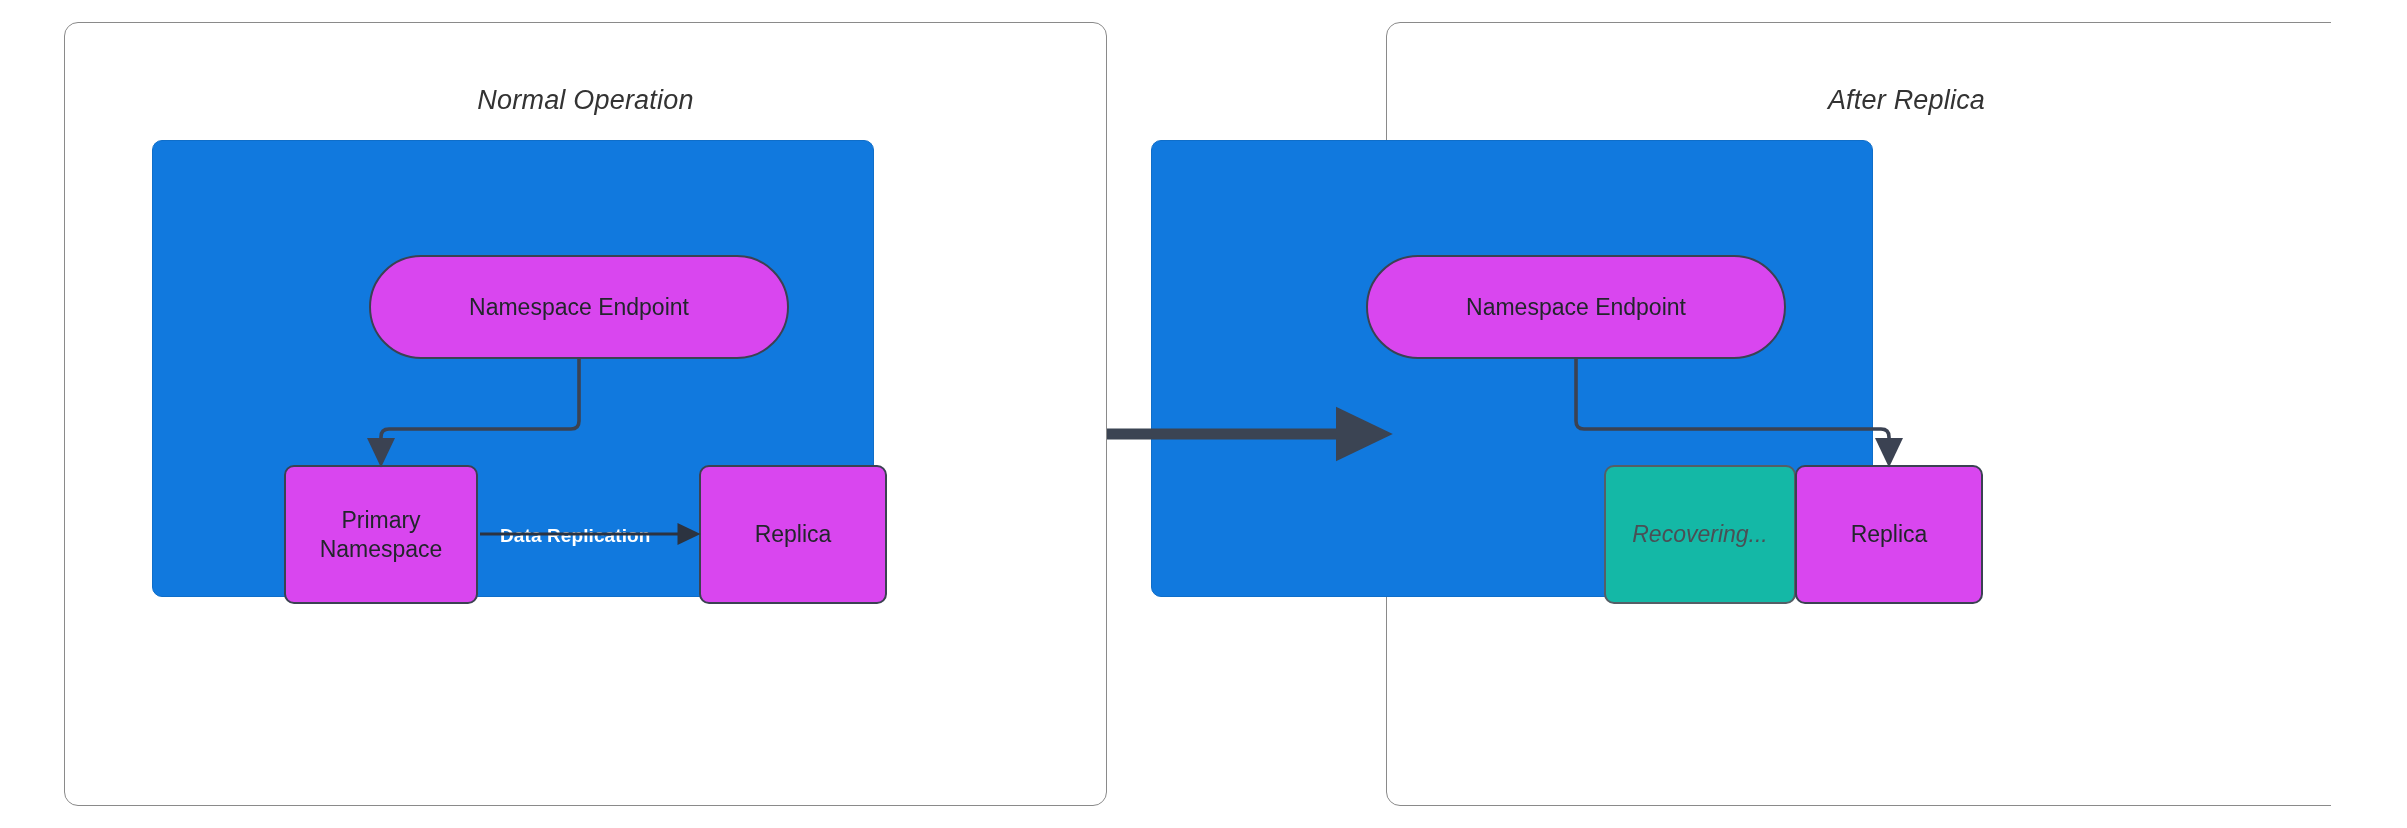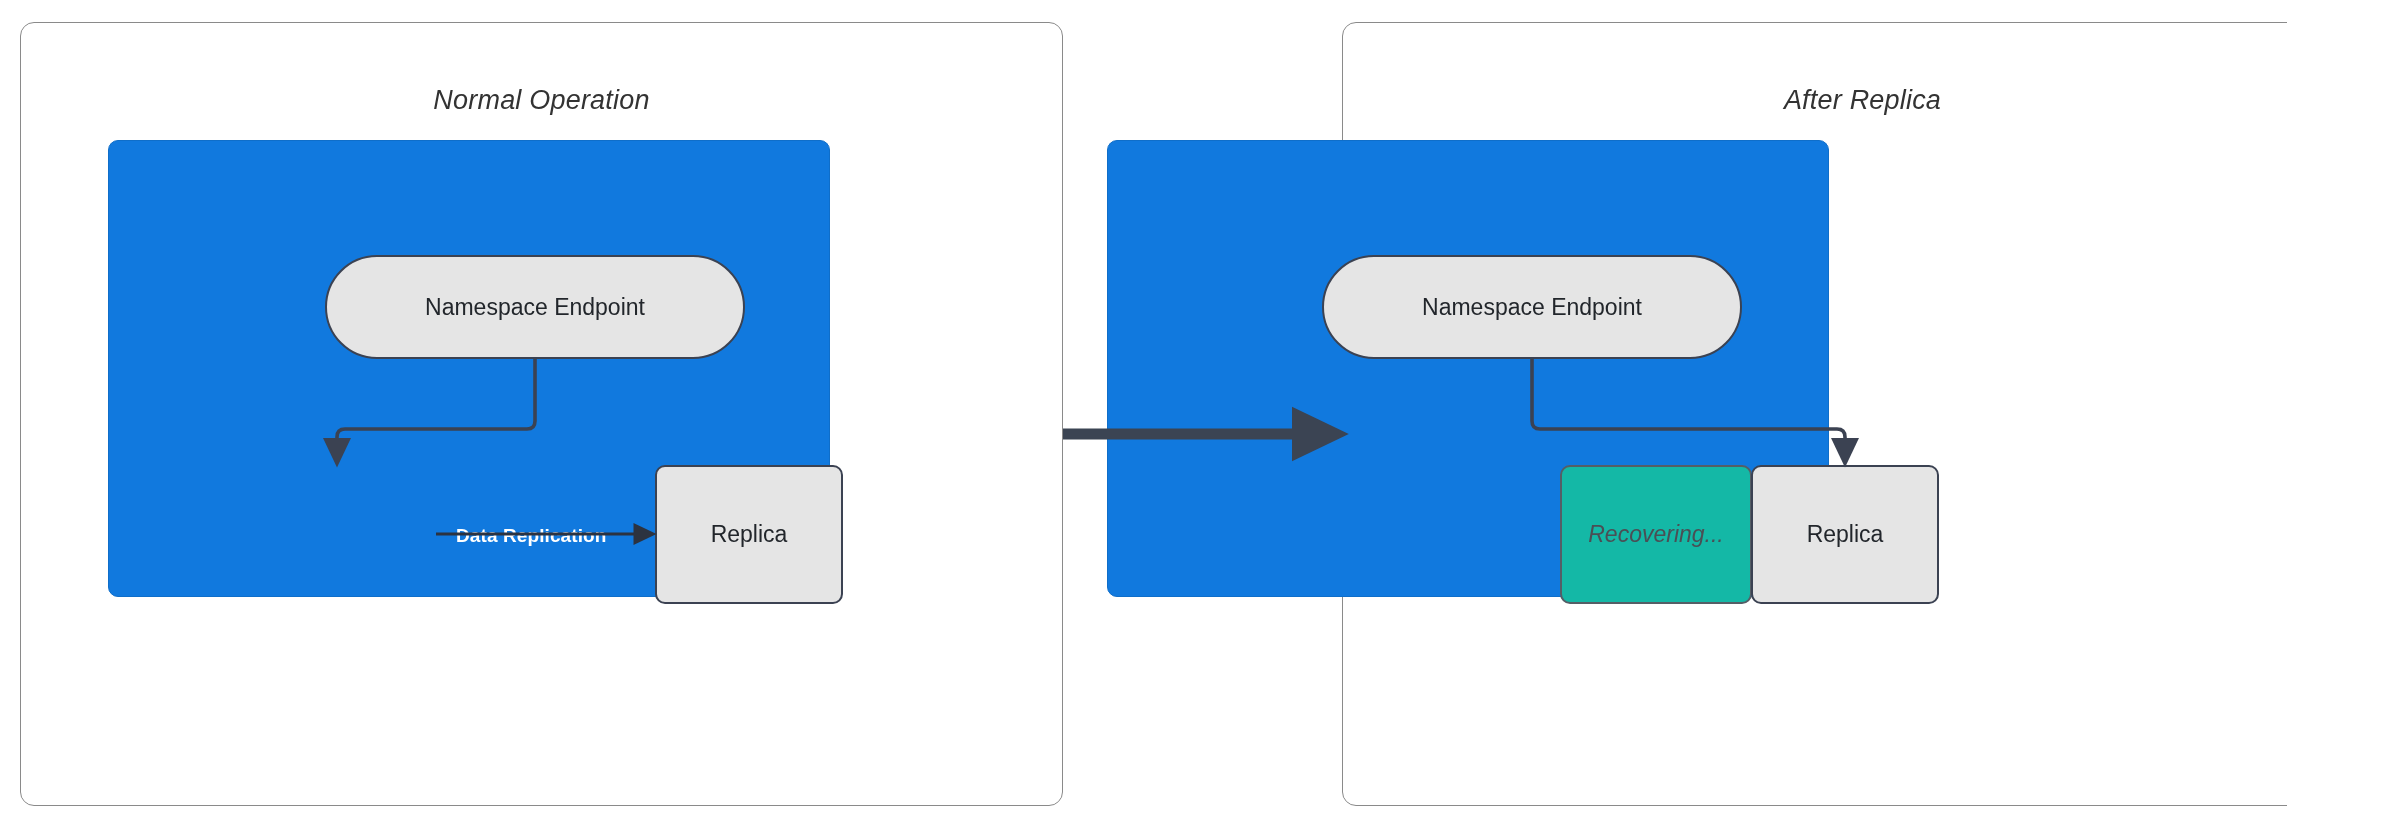--- a/index.html
+++ b/index.html
@@ -8,20 +8,21 @@
     padding: 0;
     background: #ffffff;
     font-family: "Liberation Sans", sans-serif;
   }
   #canvas {
     position: relative;
     width: 2287px;
     height: 828px;
     background: #ffffff;
     overflow: hidden;
+    margin-left: 44px;
   }
 
   
   .panel {
     position: absolute;
     background: #ffffff;
     border: 1.6px solid #8a8a8a;
     border-radius: 14px;
   }
   #panel-left  { left: 20px;   top: 22px; width: 1043px; height: 784px; }
@@ -45,21 +46,21 @@
     background: #1179de;
     border: 1.5px solid #0f6ec9;
     border-radius: 10px;
   }
   #cluster-left  { left: 108px; top: 140px; width: 722px; height: 457px; }
   #cluster-right { left: 1107px; top: 140px; width: 722px; height: 457px; }
 
   
   .node {
     position: absolute;
-    background: #e5e5e5;
+    background: #d946ef;
     border: 2px solid #3b4252;
     display: flex;
     align-items: center;
     justify-content: center;
     text-align: center;
     color: #22262b;
     font-size: 23px;
     line-height: 1.22;
     padding: 4px 10px;
   }
@@ -119,20 +120,26 @@
   <div class="panel" id="panel-left">
     <div class="panel-title">Normal Operation</div>
   </div>
 
   <div class="cluster" id="cluster-left"></div>
 
   <div class="node pill" id="node-endpoint-left">
     <span>Namespace Endpoint</span>
   </div>
 
+  <div class="node box" id="node-primary">
+    <span>
+      <span>Primary</span><br>
+      <span>Namespace</span>
+    </span>
+  </div>
 
   <div class="node box" id="node-replica-left">
     <span>Replica</span>
   </div>
 
   <div class="edge-label" id="label-data-replication">Data Replication</div>
 
   <div class="failover-label" id="label-failover">Failover</div>
 
   <div class="panel" id="panel-right">

